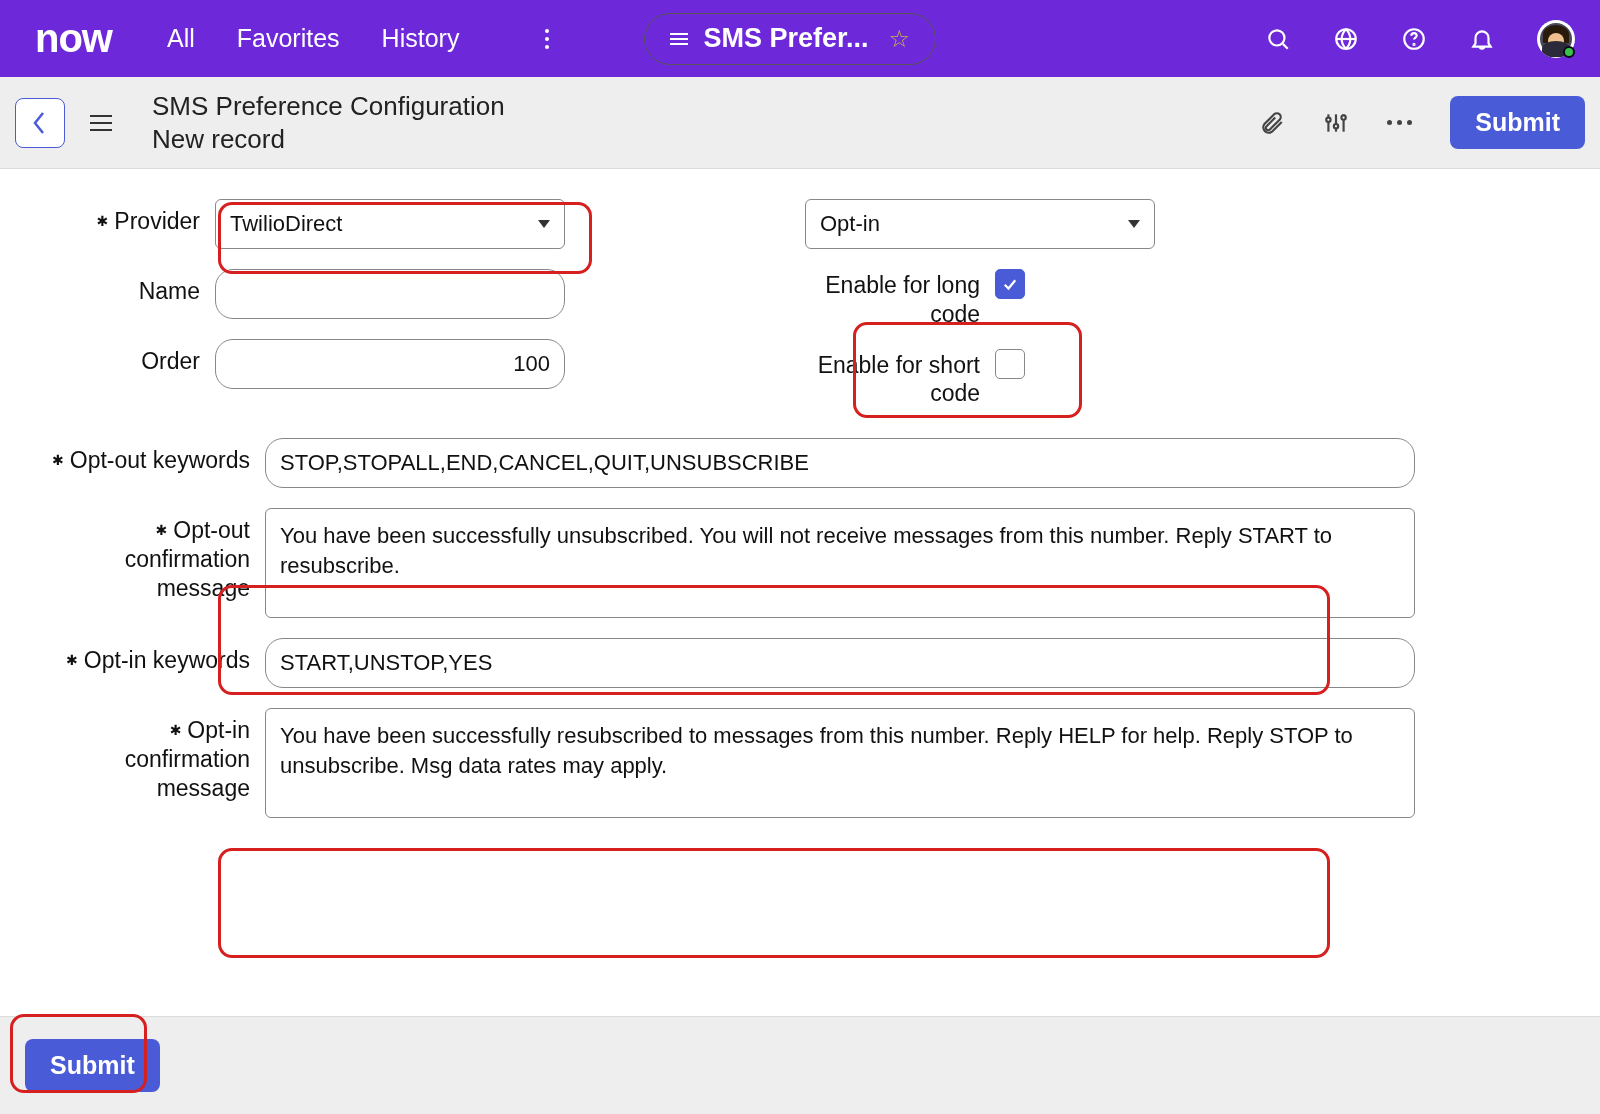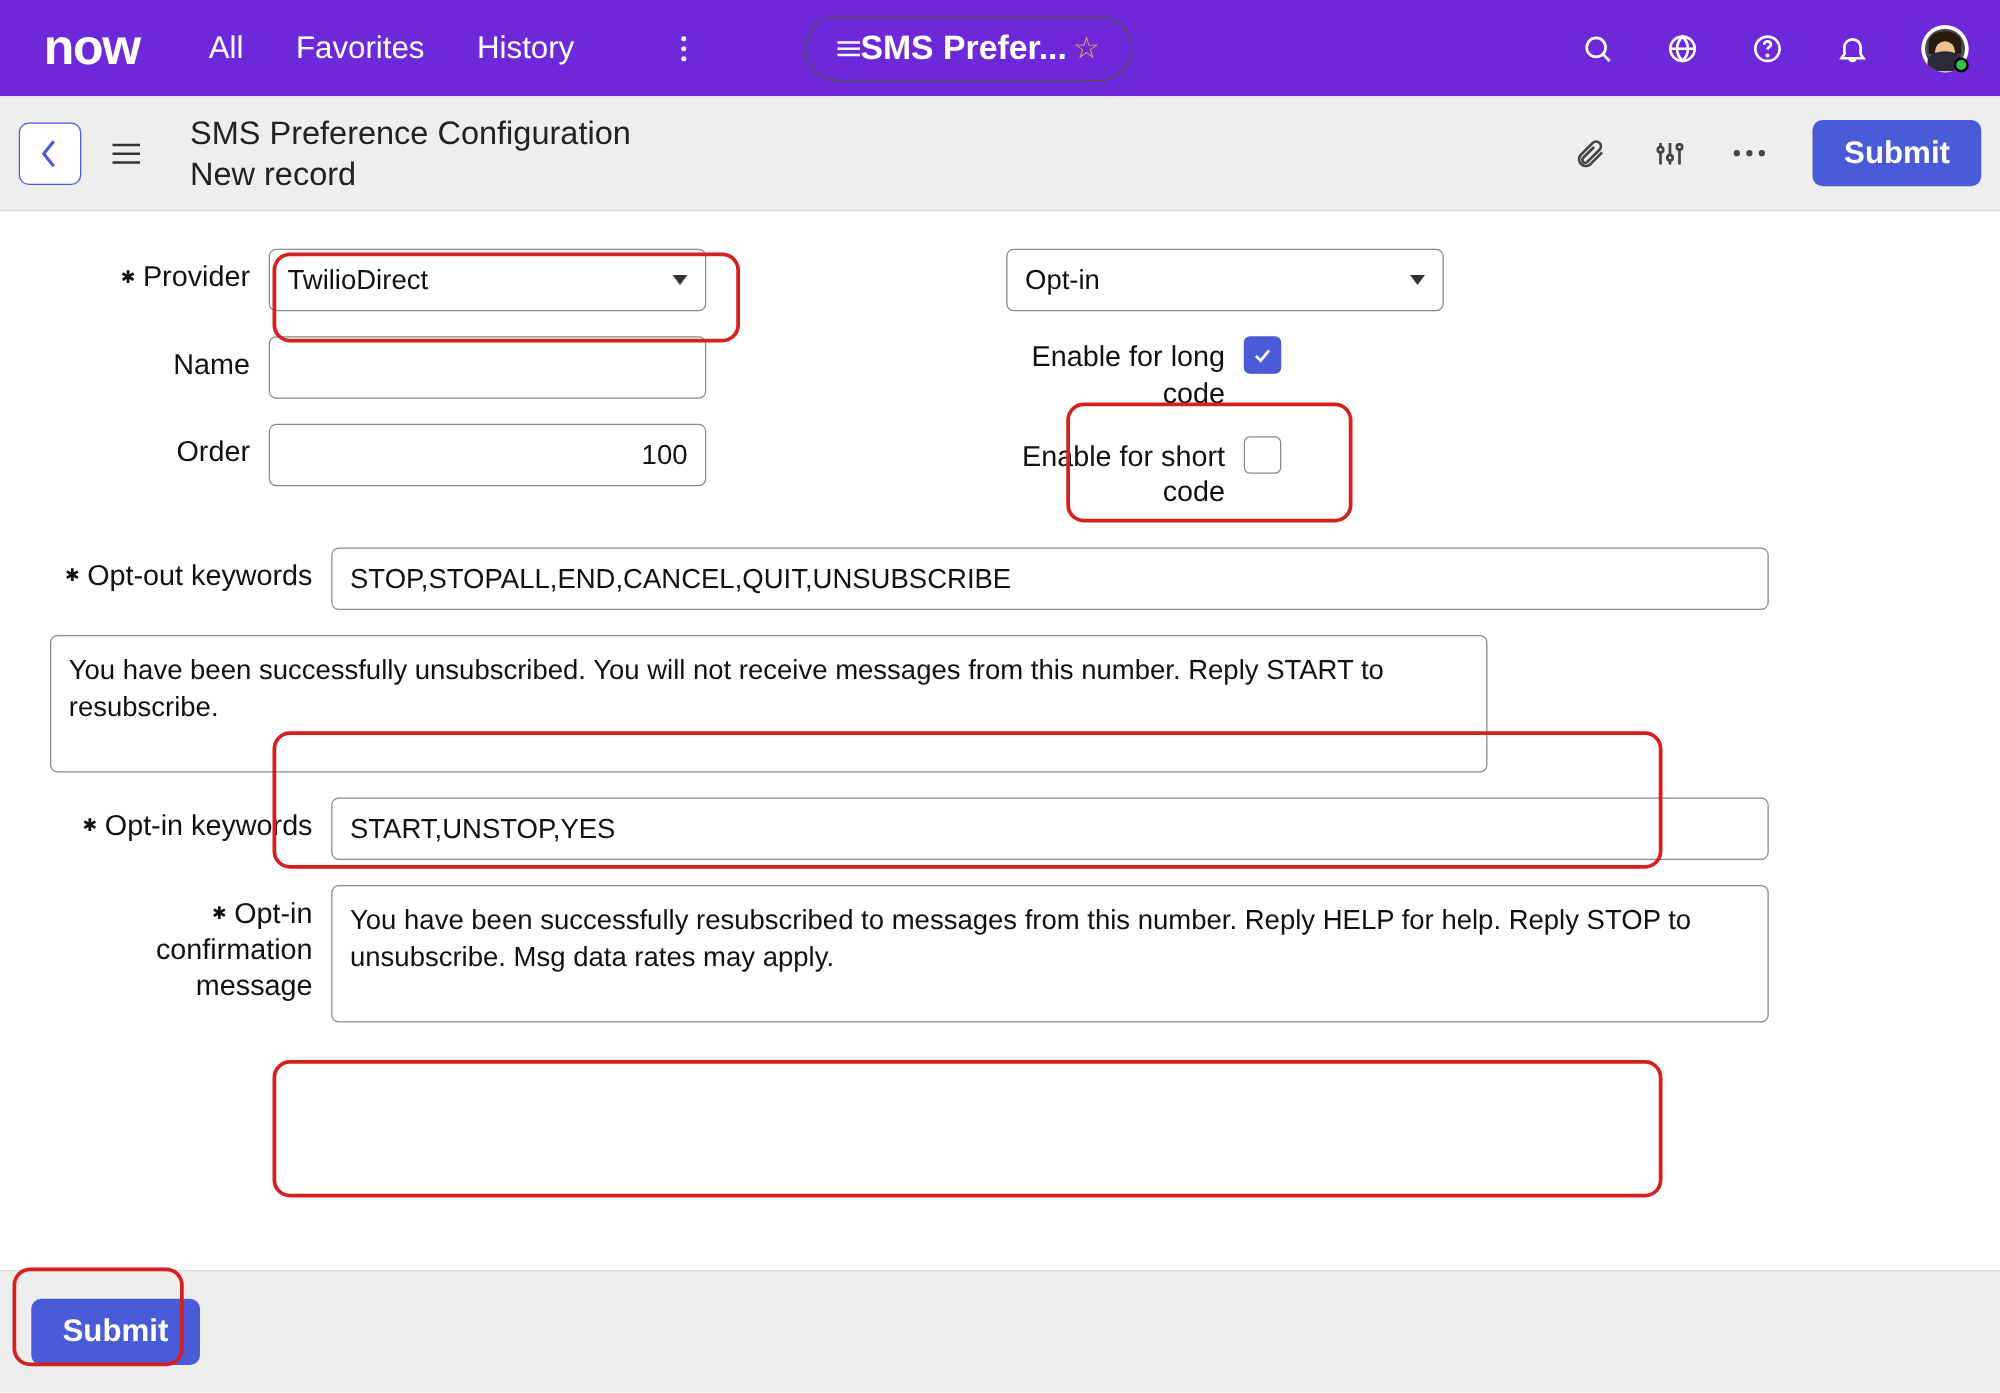--- a/index.html
+++ b/index.html
@@ -24,21 +24,21 @@
     font-size: 40px;
     letter-spacing: -1px;
     margin-right: 55px;
   }
   .nav-items { display: flex; gap: 42px; align-items: center; }
   .nav-item { font-size: 25px; color: #fff; }
   .nav-more { margin-left: 44px; display:flex; flex-direction:column; gap:4px; }
   .nav-more span { width:4px; height:4px; background:#fff; border-radius:50%; }
   .context-pill {
     margin-left: 95px;
-    display:flex; align-items:center; 
+    display:flex; align-items:center; gap:15px;
     border:1px solid #555;
     border-radius: 30px;
     padding: 8px 25px;
     height:52px;
   }
   .pill-bars { display:flex; flex-direction:column; gap:3px; }
   .pill-bars span { width:18px; height:2px; background:#fff; }
   .pill-title { font-size:27px; font-weight:700; }
   .star { font-size:24px; color:#ccb94d; margin-left:5px;}
   .nav-right { margin-left:auto; display:flex; align-items:center; gap:42px; }
@@ -96,21 +96,21 @@
   .ctrl { flex:1; }
   .full-row .ctrl { flex:1; }
   .select, .text-input, .textarea-like {
     width:350px; height:50px;
     border:1px solid #888; border-radius:6px;
     padding: 0 14px; font-size:22px; color:#111; background:#fff;
   }
   .select { position:relative; display:flex; align-items:center; justify-content:space-between; cursor:pointer;}
   .caret { border-left:6px solid transparent; border-right:6px solid transparent; border-top:8px solid #333; }
   .text-input { }
-  input.text-input { outline:none; }
+  input.text-input { outline:none;border-radius:18px; }
   .num-input { text-align:right; }
   .checkbox {
     width:30px; height:30px; border:1.5px solid #888; border-radius:5px; display:inline-flex; align-items:center; justify-content:center;
     cursor:pointer; background:#fff;
   }
   .checkbox.checked { background:#4a5bd7; border-color:#4a5bd7; color:#fff; }
   .right-lbl { width:190px; min-width:190px; }
 
   .wide-rows { margin-top:10px; }
   .wide-rows .lbl { width:225px; min-width:225px; }
@@ -289,20 +289,21 @@
   </div>
 
   <div class="wide-rows">
     <div class="field-row full-row">
       <div class="lbl req">Opt-out keywords</div>
       <div class="ctrl">
         <input class="text-input" value="STOP,STOPALL,END,CANCEL,QUIT,UNSUBSCRIBE" style="">
       </div>
     </div>
     <div class="field-row full-row">
+      <div class="lbl req">Opt-out confirmation message</div>
       <div class="ctrl">
         <textarea class="textarea-like" style="">You have been successfully unsubscribed. You will not receive messages from this number. Reply START to resubscribe.</textarea>
       </div>
     </div>
     <div class="field-row full-row">
       <div class="lbl req">Opt-in keywords</div>
       <div class="ctrl">
         <input class="text-input" value="START,UNSTOP,YES" style="">
       </div>
     </div>

